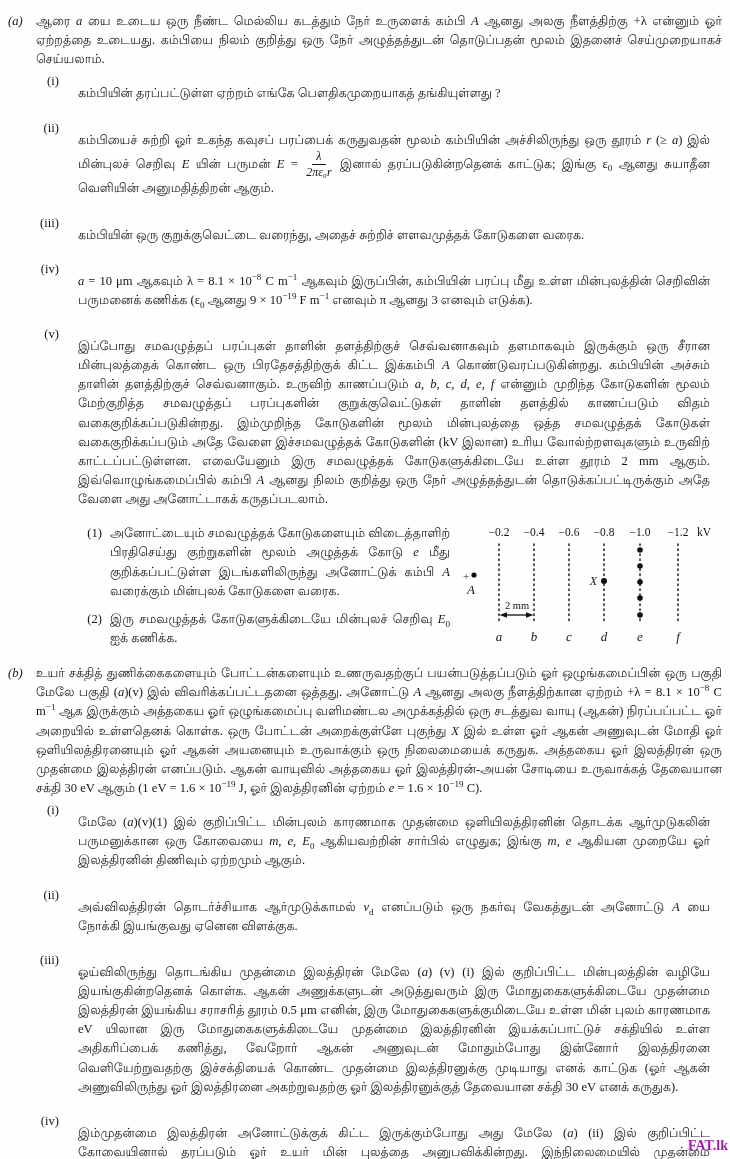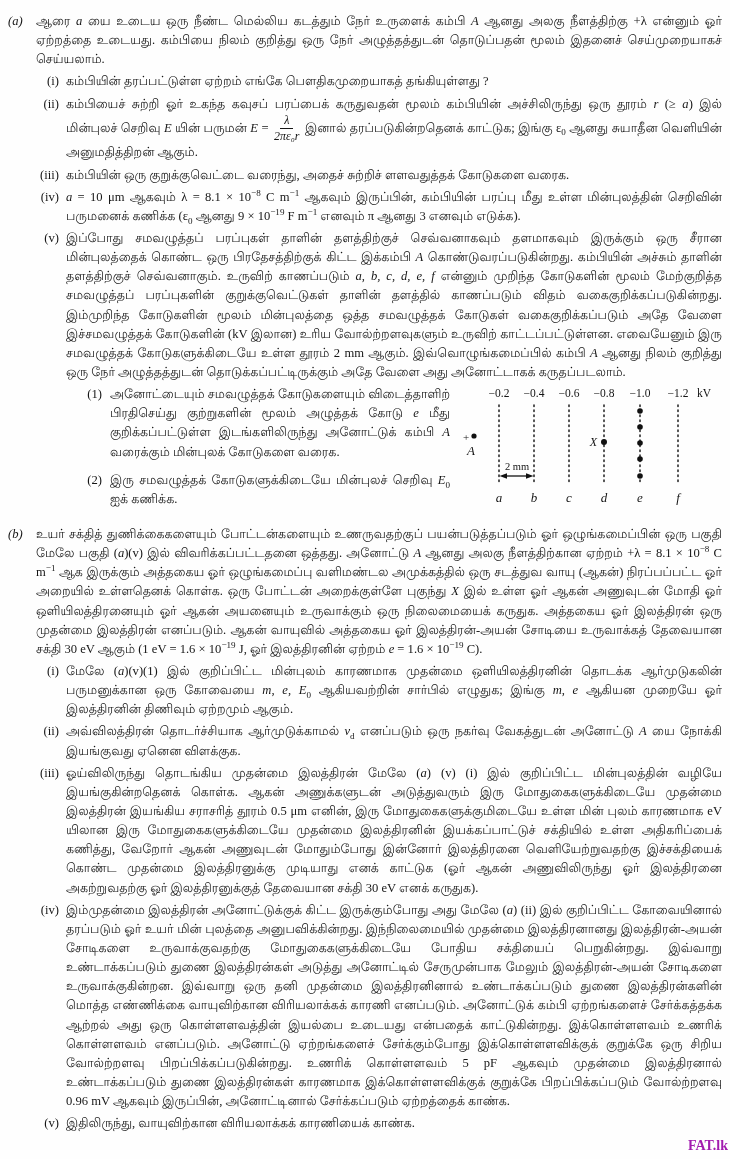--- a/index.html
+++ b/index.html
@@ -11,21 +11,21 @@
     font-size:12.6px; line-height:1.52;
   }
   .content { position:relative; z-index:1; }
   .q { display:flex; }
   .q + .q { margin-top:7px; }
   .qlabel { flex:0 0 26px; font-style:italic; }
   .qbody { flex:1; min-width:0; }
   .para { margin:0 0 3px 2px; text-align:justify; }
   .item { display:flex; margin:2px 0 3px 0; }
   .ilabel { flex:0 0 32px; text-align:right; padding-right:7px; box-sizing:border-box; white-space:nowrap; }
-  .itext { flex:1; min-width:0; margin:0; text-align:justify; }
+  .itext { flex:1; min-width:0; margin:12px; text-align:justify; }
   .vrow { display:flex; align-items:flex-start; margin-top:2px; }
   .subcol { flex:1; min-width:0; padding-left:42px; }
   .subitem { display:flex; margin:0 0 9px 0; }
   .sublabel { flex:0 0 34px; text-align:right; padding-right:8px; box-sizing:border-box; white-space:nowrap; }
   .subtext { flex:1; min-width:0; margin:0; text-align:justify; }
   .diagram { flex:0 0 268px; margin:0; padding:0 0 0 4px; }
   sup, sub { font-size:0.72em; line-height:0; }
   i { font-family:"Liberation Serif","DejaVu Serif",serif; }
   b { font-weight:normal; }
   .frac { display:inline-flex; flex-direction:column; align-items:center; vertical-align:middle;
@@ -69,21 +69,21 @@
         <div class="item">
           <span class="ilabel">(ii)</span>
           <p class="itext">கம்பியைச் சுற்றி ஓர் உகந்த கவுசப் பரப்பைக் கருதுவதன் மூலம் கம்பியின் அச்சிலிருந்து ஒரு தூரம் <i>r</i> (≥ <i>a</i>) இல் மின்புலச் செறிவு <i>E</i> யின் பருமன் <i>E</i> = <span class="frac">
                 <span class="num">λ</span>
                 <span class="den">2πε₀r</span>
               </span> இனால் தரப்படுகின்றதெனக் காட்டுக; இங்கு ε<sub>0</sub> ஆனது சுயாதீன வெளியின் அனுமதித்திறன் ஆகும்.</p>
         </div>
 
         <div class="item">
           <span class="ilabel">(iii)</span>
-          <p class="itext">கம்பியின் ஒரு குறுக்குவெட்டை வரைந்து, அதைச் சுற்றிச் ளளவதுத்தக் கோடுகளை வரைக.</p>
+          <p class="itext">கம்பியின் ஒரு குறுக்குவெட்டை வரைந்து, அதைச் சுற்றிச் ளளவமுத்தக் கோடுகளை வரைக.</p>
         </div>
 
         <div class="item">
           <span class="ilabel">(iv)</span>
           <p class="itext"><i>a</i> = 10 μm ஆகவும் λ = 8.1 × 10<sup>−8</sup> C m<sup>−1</sup> ஆகவும் இருப்பின், கம்பியின் பரப்பு மீது உள்ள மின்புலத்தின் செறிவின் பருமனைக் கணிக்க (ε<sub>0</sub> ஆனது 9 × 10<sup>−19</sup> F m<sup>−1</sup> எனவும் π ஆனது 3 எனவும் எடுக்க).</p>
         </div>
 
         <div class="item">
           <span class="ilabel">(v)</span>
           <p class="itext">இப்போது சமவழுத்தப் பரப்புகள் தாளின் தளத்திற்குச் செவ்வனாகவும் தளமாகவும் இருக்கும் ஒரு சீரான மின்புலத்தைக் கொண்ட ஒரு பிரதேசத்திற்குக் கிட்ட இக்கம்பி <i>A</i> கொண்டுவரப்படுகின்றது. கம்பியின் அச்சும் தாளின் தளத்திற்குச் செவ்வனாகும். உருவிற் காணப்படும் <i>a, b, c, d, e, f</i> என்னும் முறிந்த கோடுகளின் மூலம் மேற்குறித்த சமவழுத்தப் பரப்புகளின் குறுக்குவெட்டுகள் தாளின் தளத்தில் காணப்படும் விதம் வகைகுறிக்கப்படுகின்றது. இம்முறிந்த கோடுகளின் மூலம் மின்புலத்தை ஒத்த சமவழுத்தக் கோடுகள் வகைகுறிக்கப்படும் அதே வேளை இச்சமவழுத்தக் கோடுகளின் (kV இலான) உரிய வோல்ற்றளவுகளும் உருவிற் காட்டப்பட்டுள்ளன. எவையேனும் இரு சமவழுத்தக் கோடுகளுக்கிடையே உள்ள தூரம் 2 mm ஆகும். இவ்வொழுங்கமைப்பில் கம்பி <i>A</i> ஆனது நிலம் குறித்து ஒரு நேர் அழுத்தத்துடன் தொடுக்கப்பட்டிருக்கும் அதே வேளை அது அனோட்டாகக் கருதப்படலாம்.</p>

